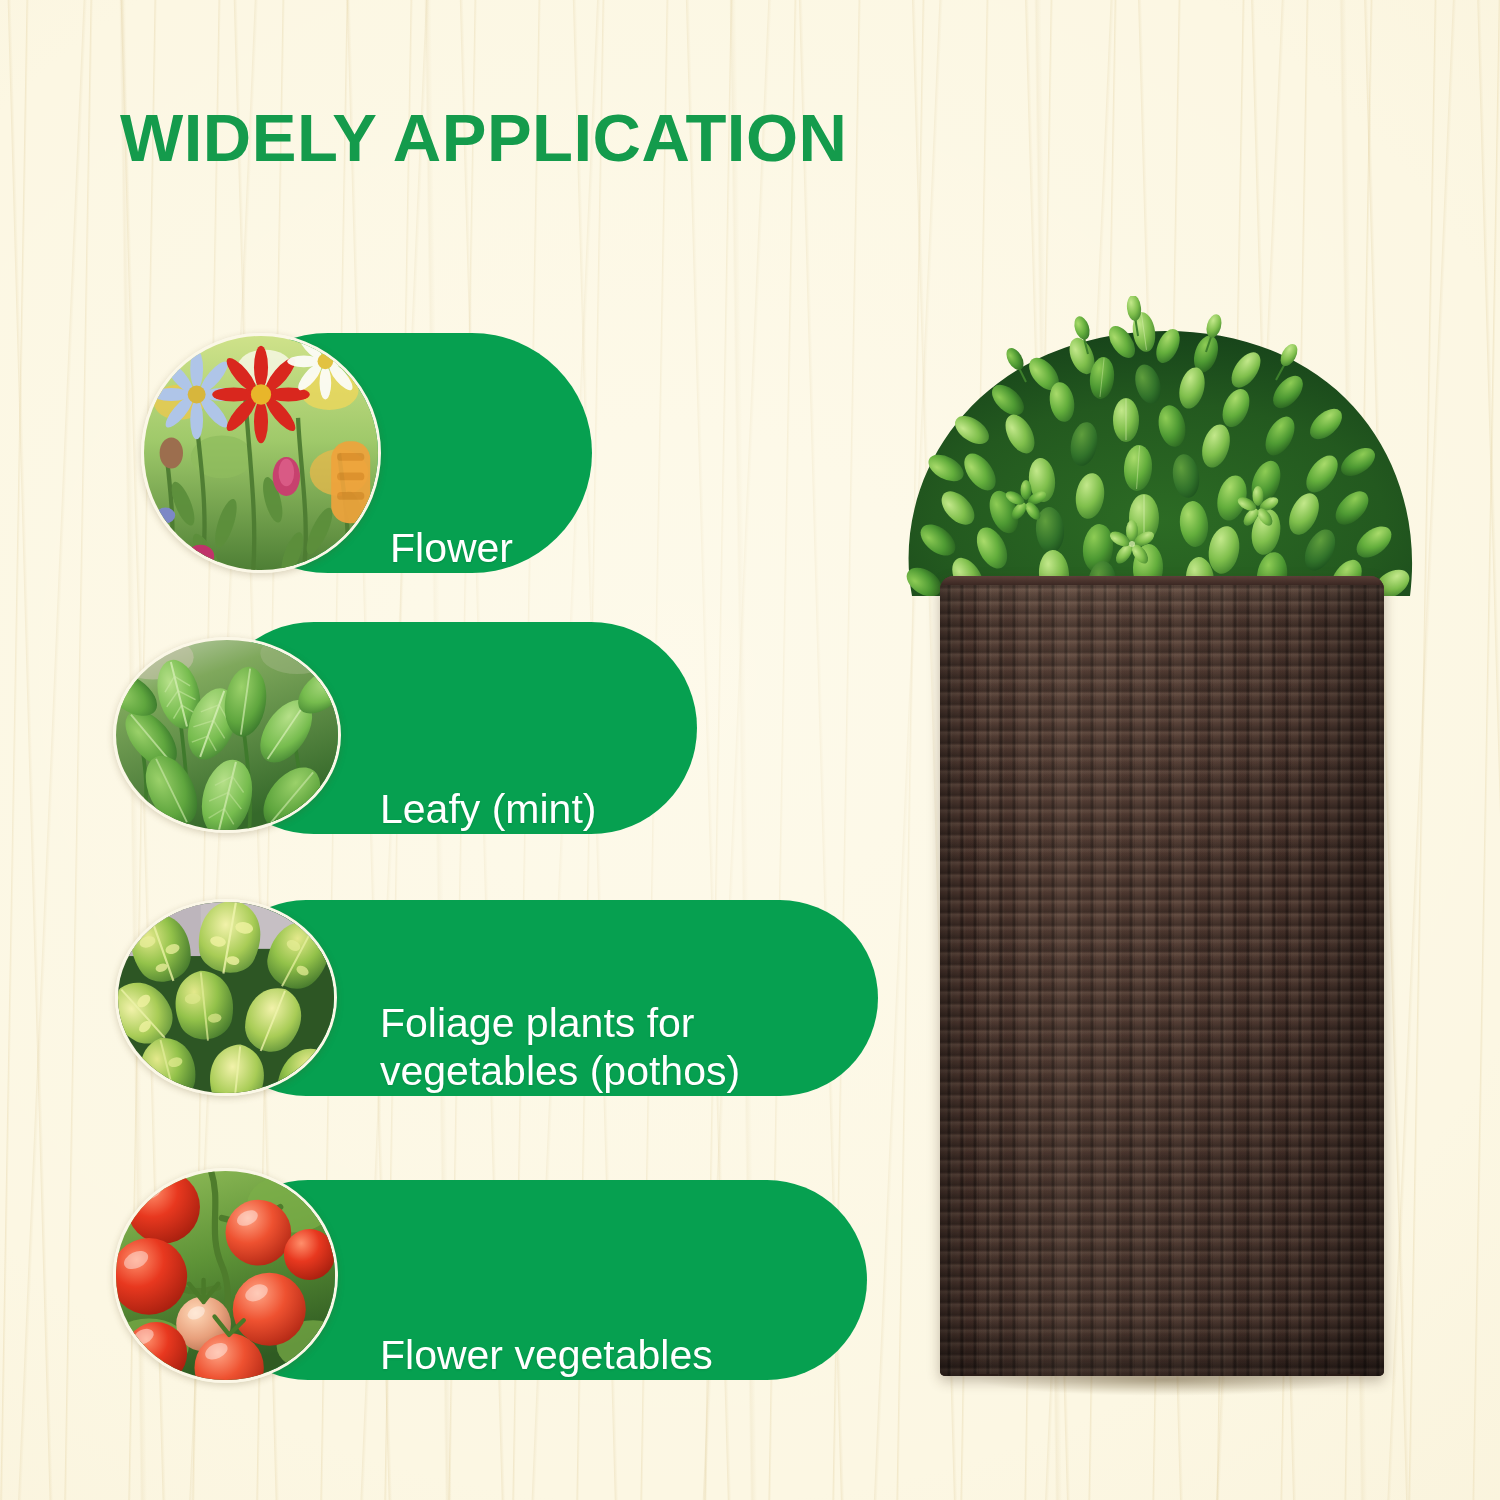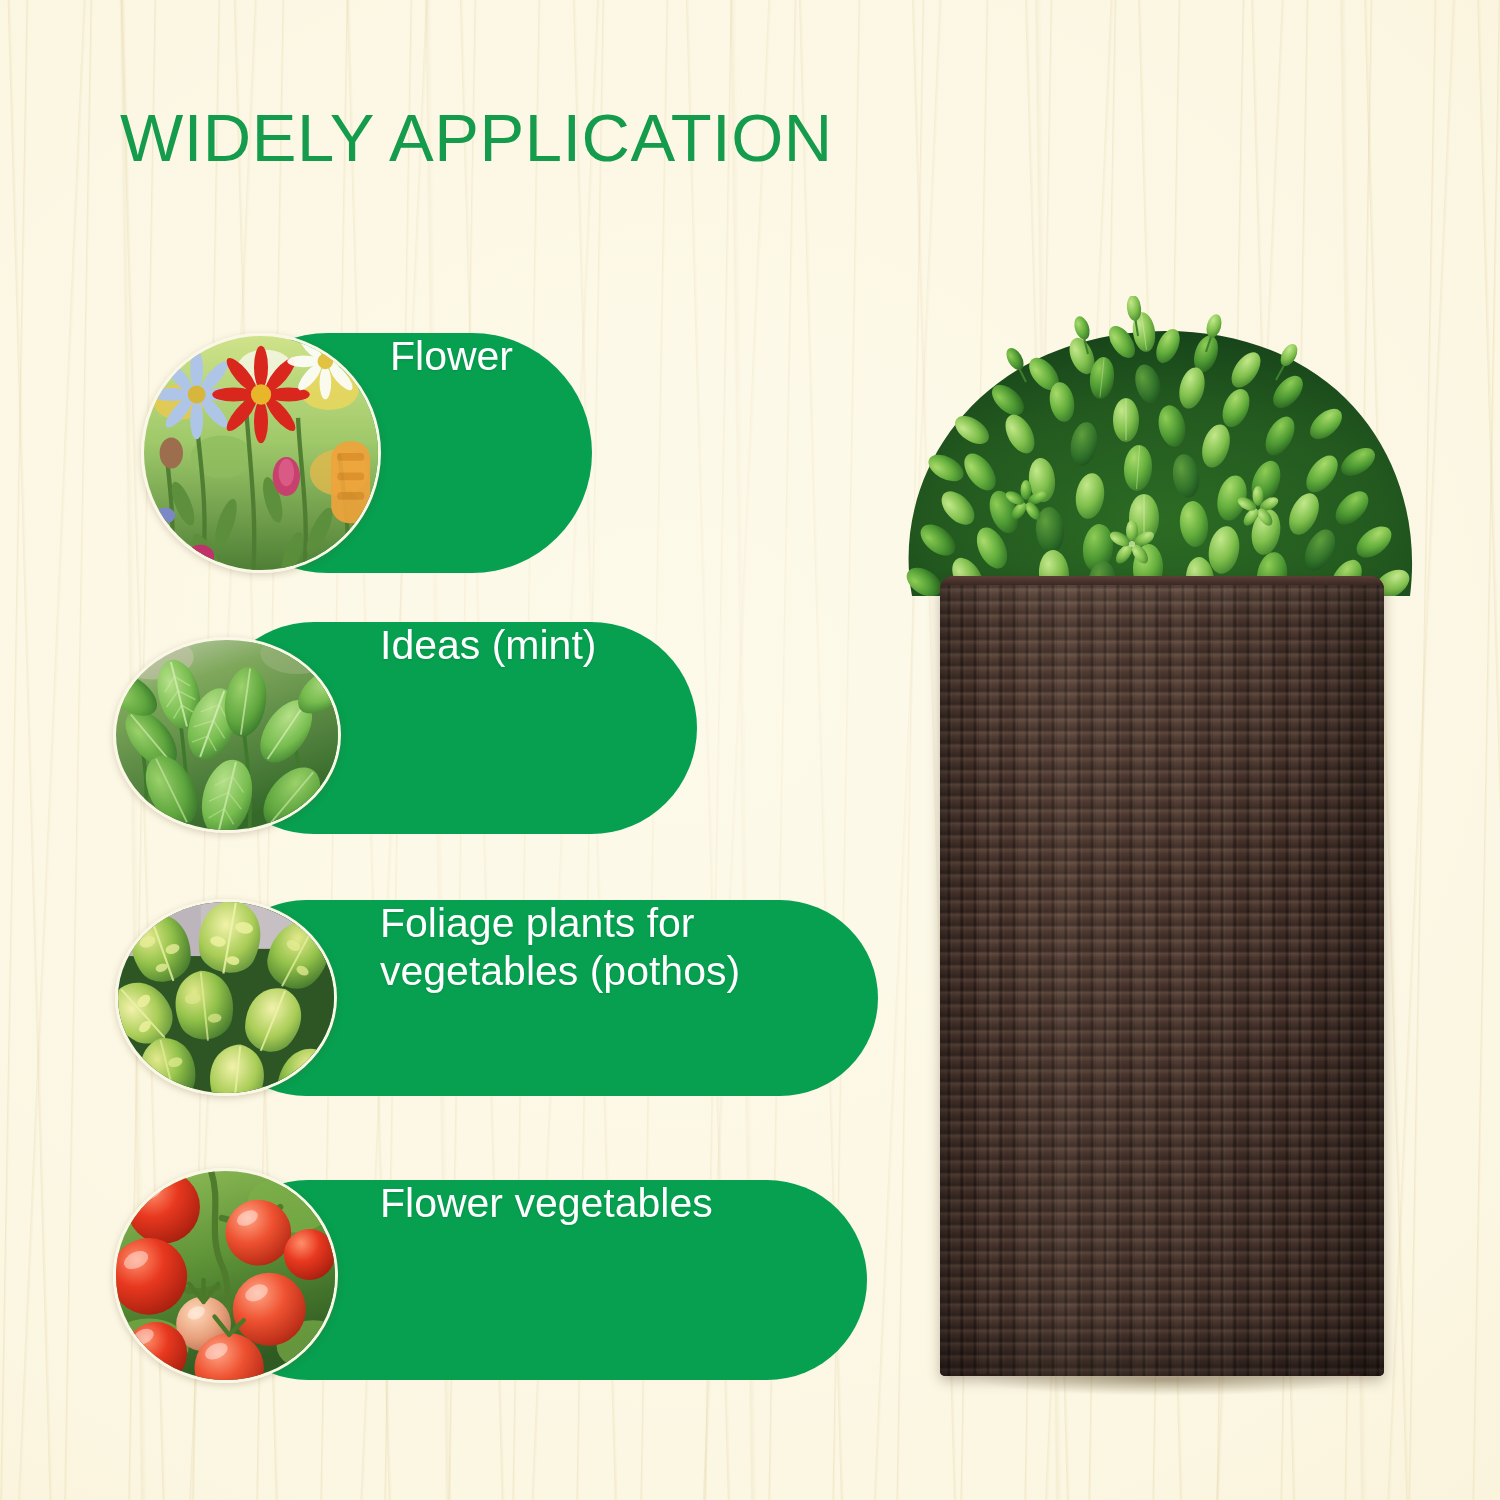--- a/index.html
+++ b/index.html
@@ -54,40 +54,40 @@
     position:absolute; inset:0;
     background: radial-gradient(ellipse 105% 95% at 45% 45%,
                 rgba(255,252,240,0.55) 0%,
                 rgba(253,248,228,0.0) 58%,
                 rgba(238,224,186,0.30) 100%);
   }
 
   
   .head { position:absolute; left:120px; top:104px; width:1280px; }
   .title {
-    font-size:67px; font-weight:normal; color:#149B4C;
+    font-size:67px; font-weight:bold; color:#149B4C;
     letter-spacing:0.5px; line-height:1.0;
     white-space:nowrap;
   }
   .subtitle {
     margin-top:14px;
     font-size:50px; font-style:italic; font-weight:400;
     color:#16A356; line-height:1.05; letter-spacing:0px;
     white-space:nowrap;
   }
 
   
   .features { position:absolute; left:0; top:0; }
   .feature { position:absolute; }
 
   .pill {
     position:absolute;
     background:#06A050;
     border-radius:999px;
-    display:flex; align-items:flex-start;
+    display:flex; align-items:flex-end;
   }
   .pill-text {
     color:#FFFFFF;
     font-size:41px; font-weight:400; line-height:1.17;
     text-shadow:0 1px 2px rgba(0,70,30,0.18);
     white-space:pre-line;
   }
 
   .thumb {
     position:absolute;
@@ -280,21 +280,21 @@
             <rect x="99" y="60" width="14" height="4" rx="2" fill="#DE8F2C"></rect>
             <rect x="99" y="70" width="14" height="4" rx="2" fill="#DE8F2C"></rect>
             <rect x="99" y="80" width="14" height="4" rx="2" fill="#DE8F2C"></rect>
           </g>
         </svg>
       </div>
     </div>
 
     <div class="feature">
       <div class="pill" style="left:208px; top:622px; width:489px; height:212px; padding-left:172px;">
-        <div class="pill-text">Ideas (mint)</div>
+        <div class="pill-text">Leafy (mint)</div>
       </div>
       <div class="thumb" style="left:113px; top:637px; width:228px; height:196px;">
         <svg viewBox="0 0 120 104" preserveAspectRatio="xMidYMid slice">
           <defs>
             <linearGradient id="mb" x1="0" y1="0" x2="0.4" y2="1">
               <stop offset="0" stop-color="#C6D3B6"></stop>
                 <stop offset="0.3" stop-color="#7FA85C"></stop>
               <stop offset="1" stop-color="#35692A"></stop>
             </linearGradient>
             <radialGradient id="ml" cx="0.35" cy="0.3" r="0.85">

